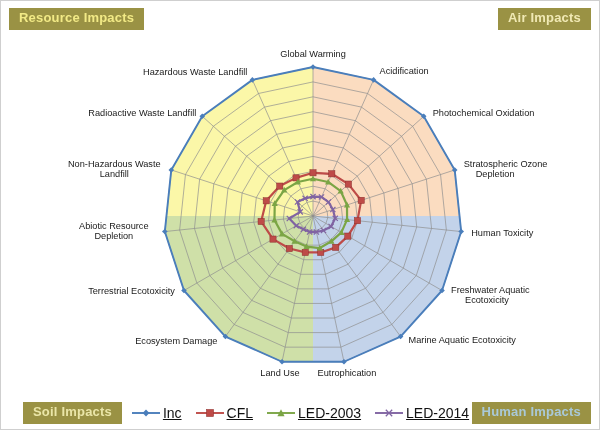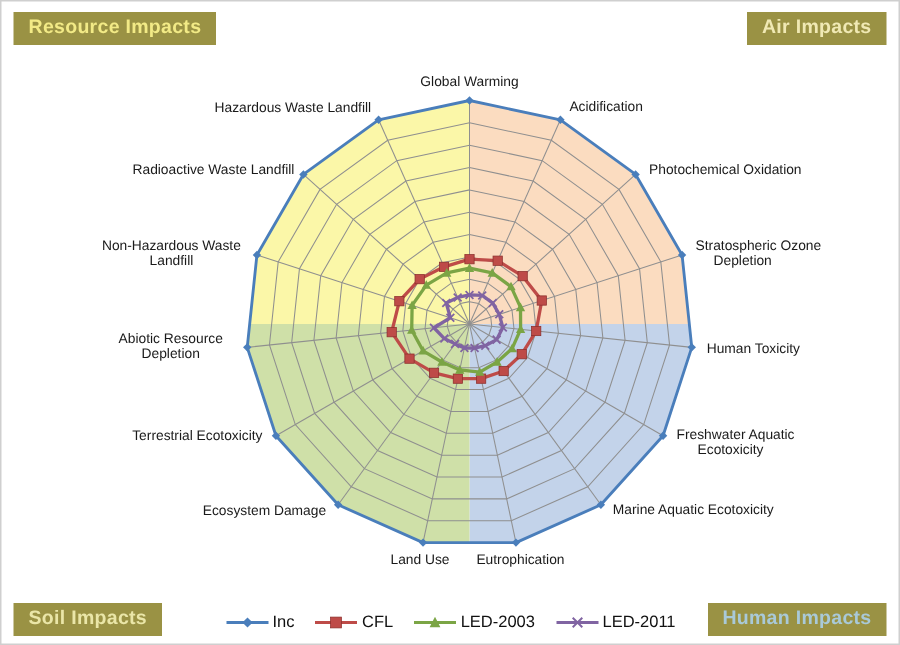--- a/index.html
+++ b/index.html
@@ -19,39 +19,39 @@
     background:#9a9244;
     font-weight:bold;
     font-size:13px;
     letter-spacing:.2px;
     padding:3px 10px 5px 10px;
     white-space:nowrap;
     line-height:1.05;
   }
   .badge.resource{left:9px;top:8px;color:#f2ea86;}
   .badge.air{right:9px;top:8px;color:#f0e9b4;margin-left:47px;}
-  .badge.soil{left:9px;bottom:6px;color:#eae6a8;text-align:right;}
+  .badge.soil{left:23px;bottom:6px;color:#eae6a8;text-align:right;}
   .badge.water{right:9px;bottom:6px;color:#a9c9d8;}
 
   svg#radar{position:absolute;left:0;top:0;}
 
   .axis-label{
     font-size:9.2px;fill:#1a1a1a;
     font-family:"Liberation Sans","DejaVu Sans",sans-serif;
   }
   .spoke{stroke:#8f8f8f;stroke-width:.7;fill:none;}
   .ring{stroke:#8f8f8f;stroke-width:.7;fill:none;}
 
   #legend{
     position:absolute;left:0;right:0;bottom:9px;
     display:flex;justify-content:center;align-items:center;
     gap:13px;
   }
   .legend-item{display:flex;align-items:center;gap:2px;}
-  .legend-item .lbl{font-size:11px;color:#111;}
+  .legend-item .lbl{font-size:14px;color:#111;text-decoration:underline;}
   .legend-sym{display:block;}
 </style>
 </head>
 <body>
 
 <div id="frame"></div>
 
 <svg id="radar" width="600" height="430">
     <defs>
       <clipPath id="outerclip">
@@ -203,15 +203,15 @@
         <line x1="1" y1="6" x2="29" y2="6" stroke="#7ba545" stroke-width="1.9"></line>
         <polygon points="15,2.2 18.6,9.2 11.4,9.2" fill="#7ba545"></polygon>
       </svg>
       <span class="lbl">LED-2003</span>
     </div>
     <div class="legend-item">
       <svg width="30" height="12" class="legend-sym">
         <line x1="1" y1="6" x2="29" y2="6" stroke="#8064a2" stroke-width="1.9"></line>
         <path d="M 11.8 2.8 L 18.2 9.2 M 18.2 2.8 L 11.8 9.2" stroke="#8064a2" stroke-width="1.3" fill="none"></path>
       </svg>
-      <span class="lbl">LED-2011</span>
+      <span class="lbl">LED-2014</span>
     </div>
   </div>
 
 </body></html>

